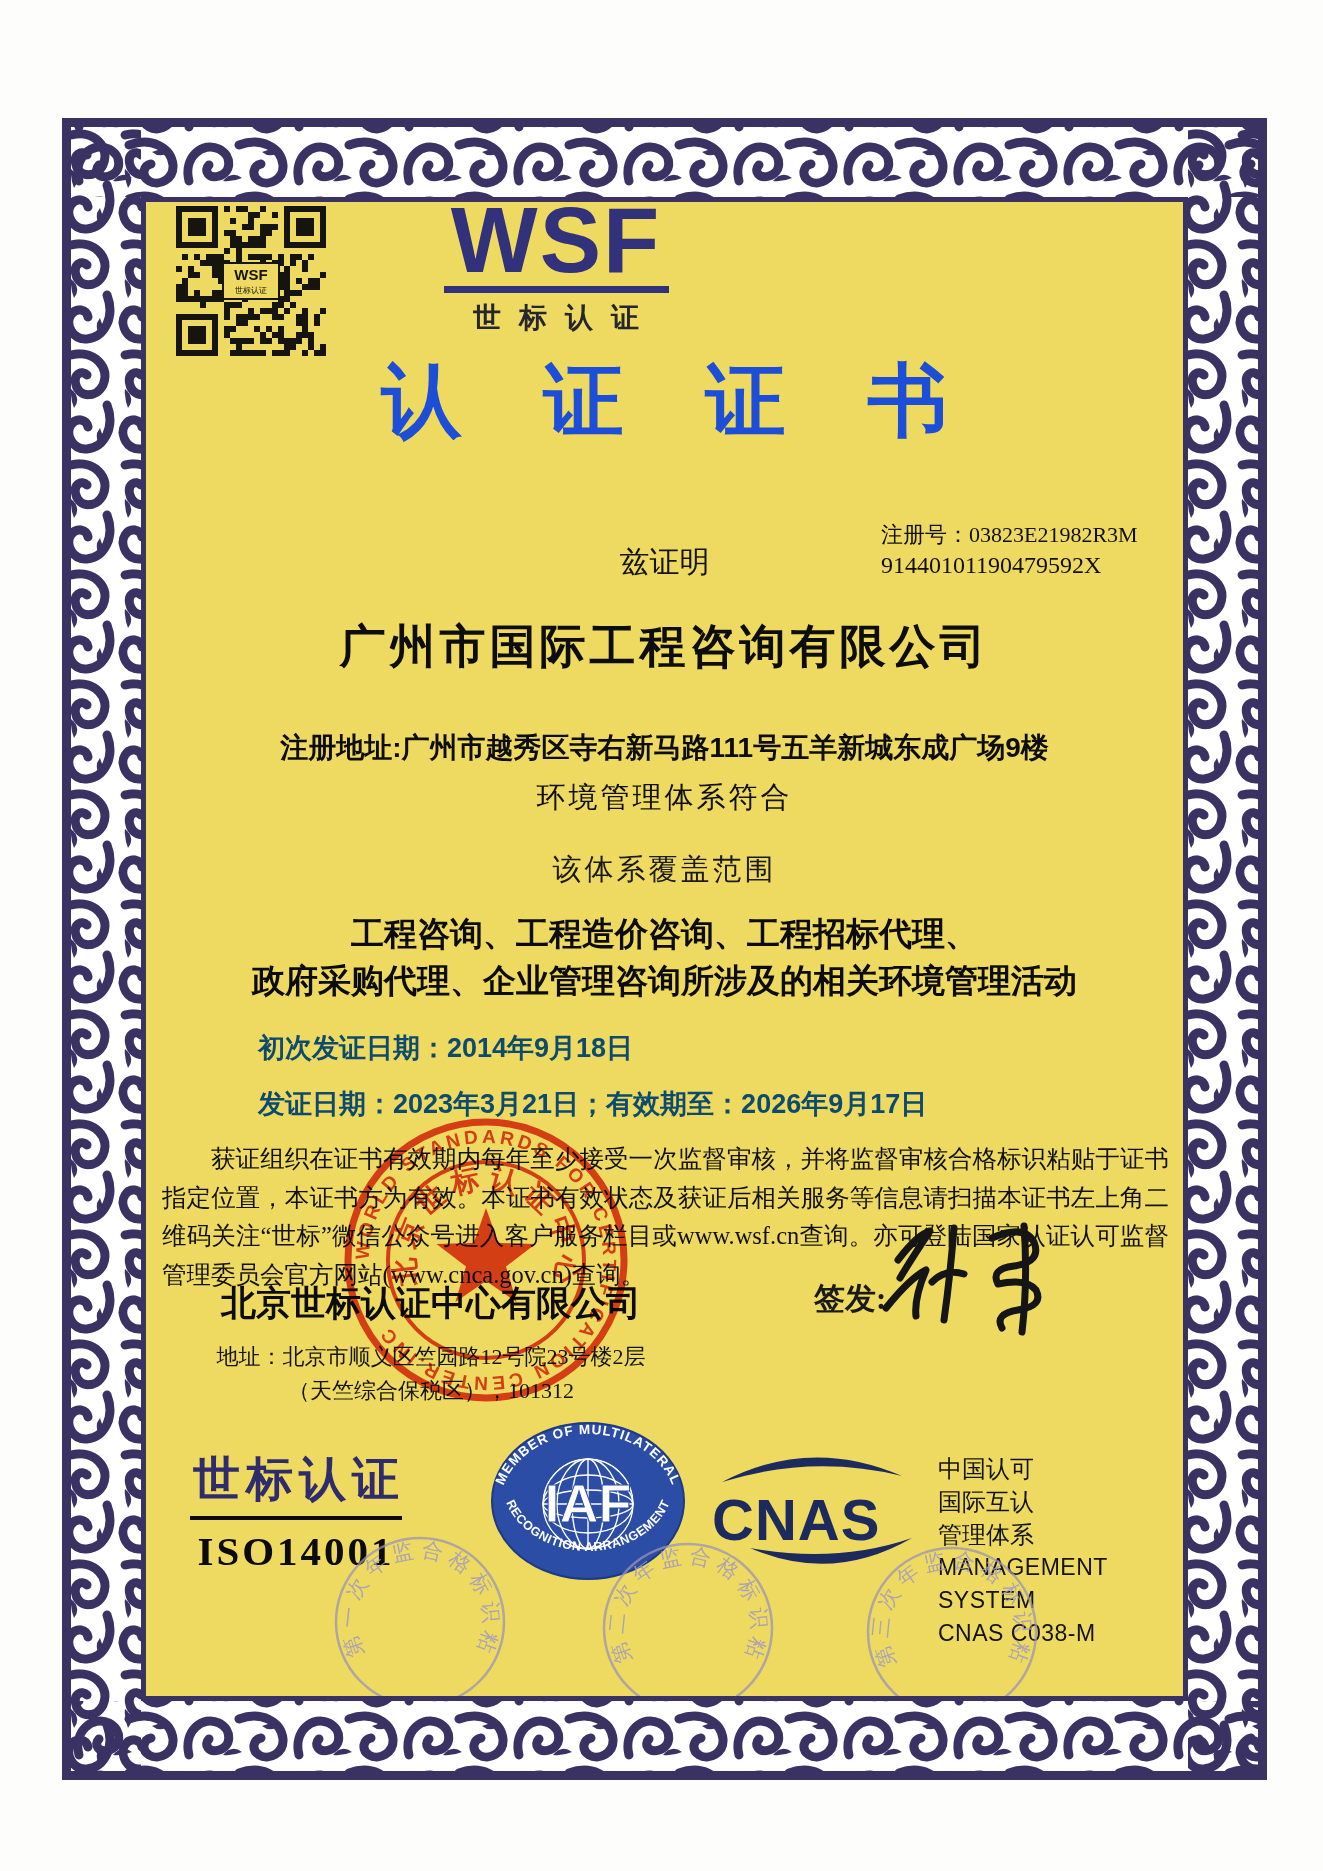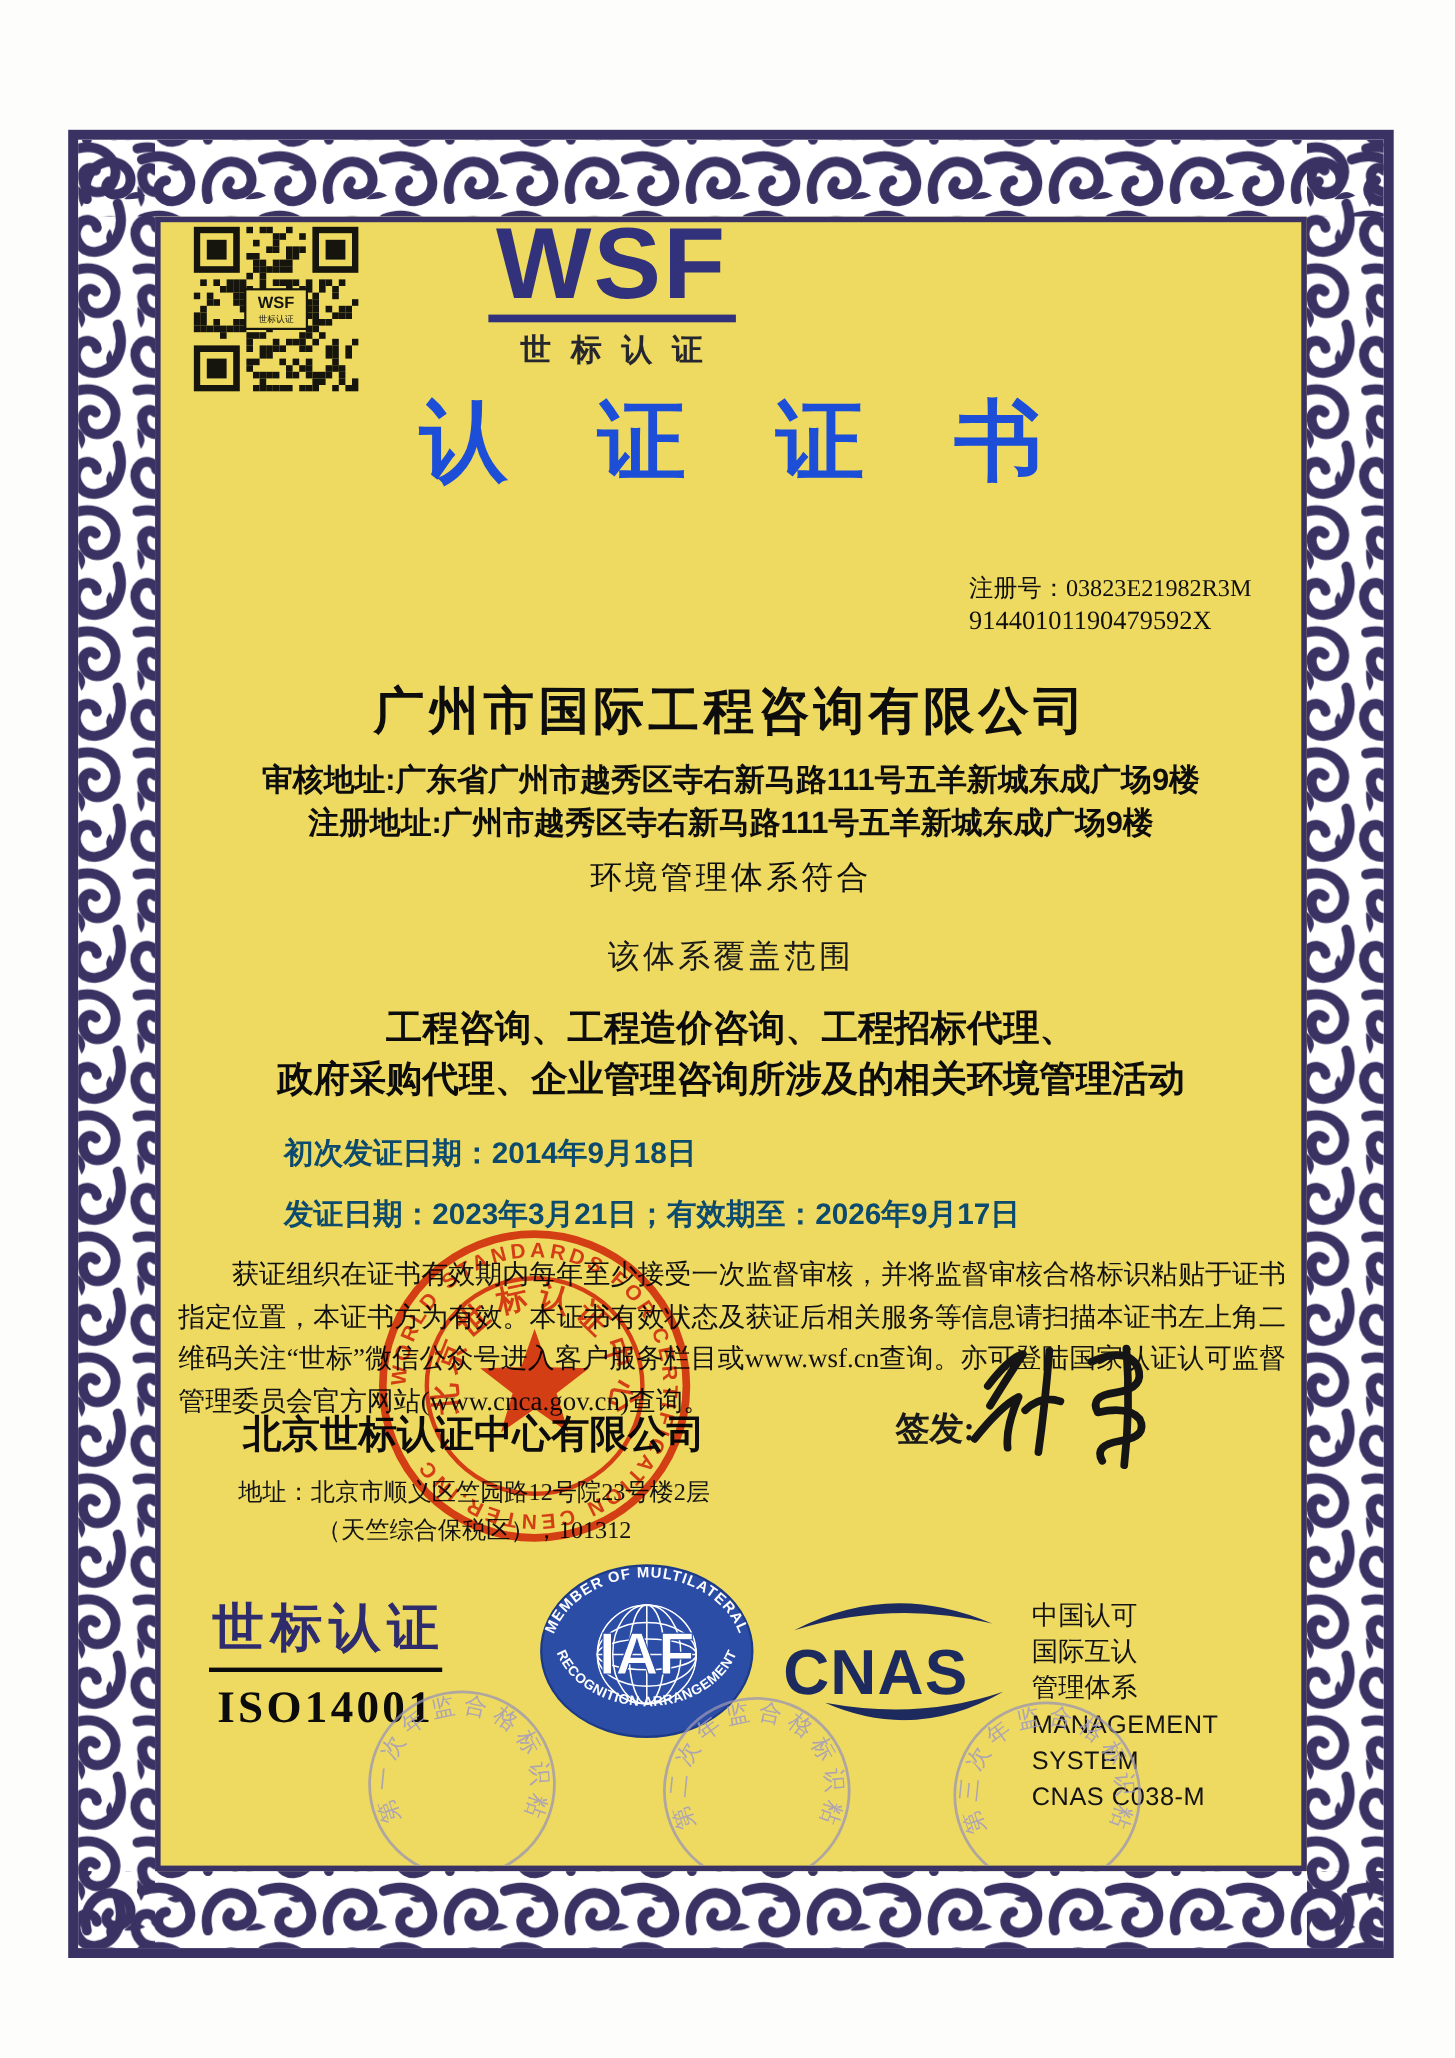--- a/index.html
+++ b/index.html
@@ -335,28 +335,28 @@
           </svg></div>
 
       <div class="abs wsf-block">
         <div class="wsf-text">WSF</div>
         <div class="wsf-bar"></div>
         <div class="wsf-sub">世标认证</div>
       </div>
 
       <div class="abs ctr title">认证证书</div>
 
+      <div class="abs ctr intro">兹证明</div>
 
       <div class="abs reg-block">
         <div><span>注册号：</span><span>03823E21982R3M</span></div>
         <div class="reg-code">91440101190479592X</div>
       </div>
 
       <div class="abs ctr company">广州市国际工程咨询有限公司</div>
-      <div class="abs ctr addr addr1">审核地址:广东省广州市越秀区寺右新马路111号五羊新城东成广场9楼</div>
       <div class="abs ctr addr addr2">注册地址:广州市越秀区寺右新马路111号五羊新城东成广场9楼</div>
 
       <div class="abs ctr sysline">环境管理体系符合</div>
       <div class="abs ctr scope-h">该体系覆盖范围</div>
       <div class="abs ctr scope scope1">工程咨询、工程造价咨询、工程招标代理、</div>
       <div class="abs ctr scope scope2">政府采购代理、企业管理咨询所涉及的相关环境管理活动</div>
 
       <div class="abs dateline date1">初次发证日期：2014年9月18日</div>
       <div class="abs dateline date2">发证日期：2023年3月21日；有效期至：2026年9月17日</div>
 

